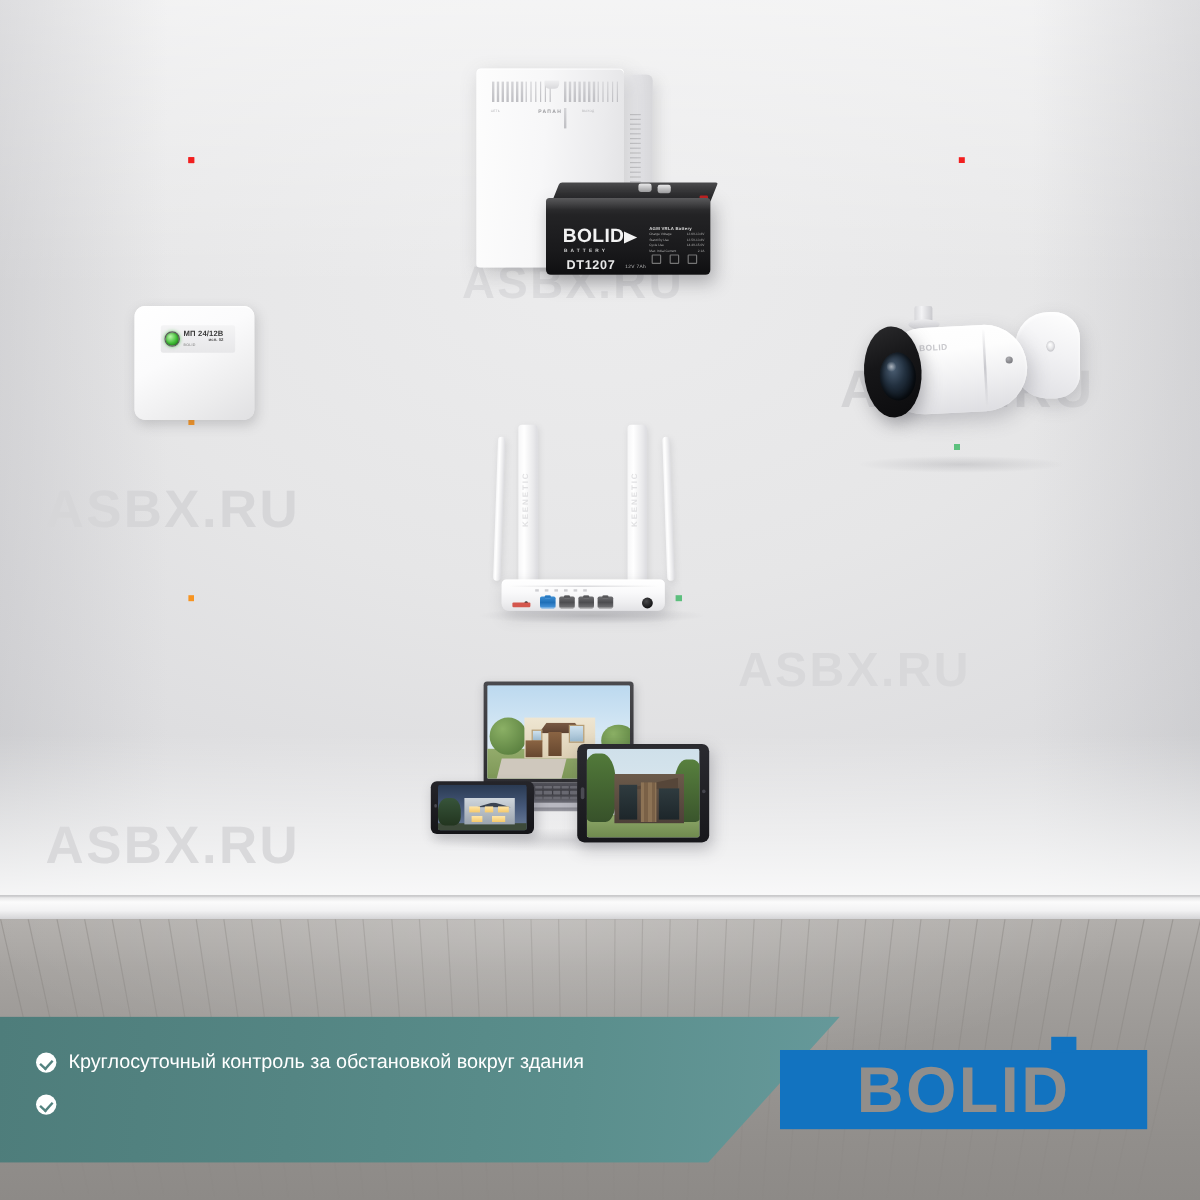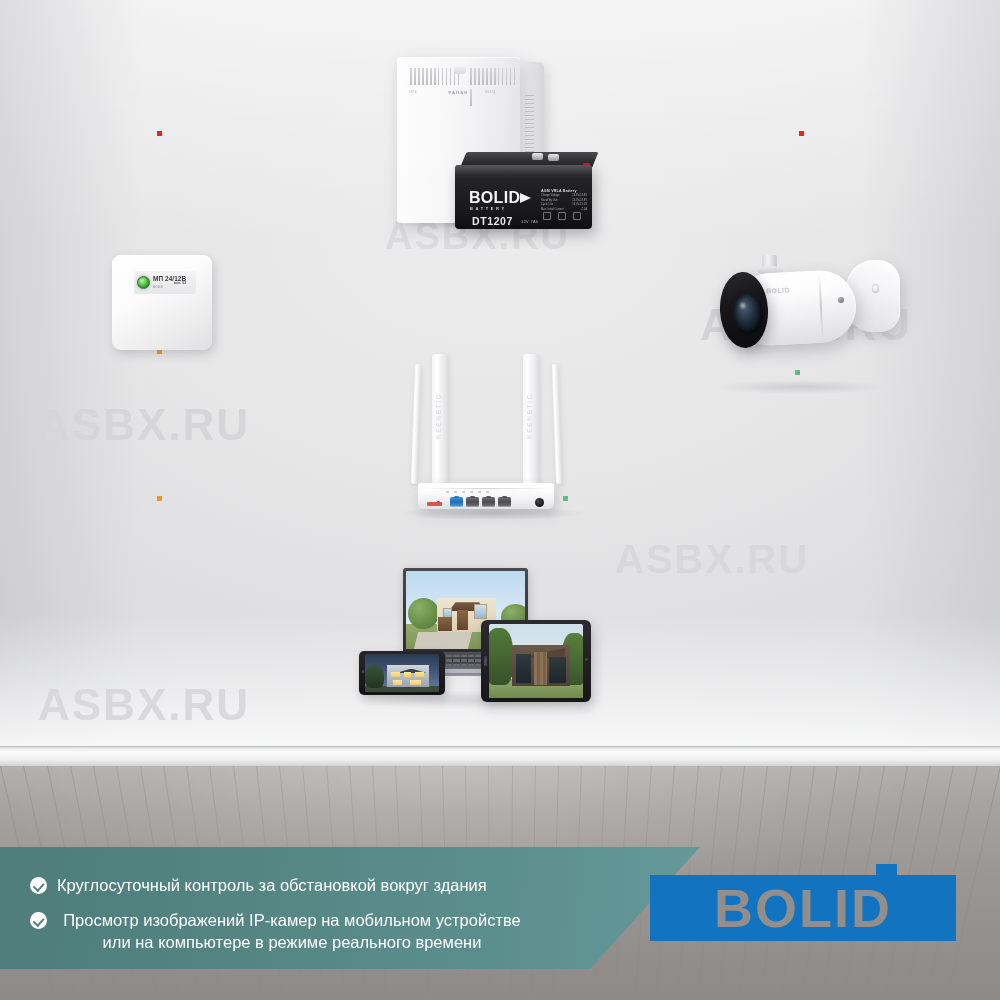--- a/index.html
+++ b/index.html
@@ -371,21 +371,21 @@
   .night-win { position:absolute; background: linear-gradient(180deg,#ffe6a8,#f5c96a); }
   .night-ground { position:absolute; left:0; bottom:0; width:100%; height:16%; background:#3d4a3a; }
 
   
   .banner {
     position: absolute; left: 0; top: 847px; width: 700px; height: 122px;
     background: linear-gradient(95deg, #4e7d7b 0%, #548583 35%, #5a8e8c 68%, #66999a 100%);
     clip-path: polygon(0 0, 700px 0, 590px 122px, 0 122px);
     padding: 28px 0 0 30px;
   }
-  .bullet { display: flex; align-items: flex-start; margin-bottom: 13px; text-align: center; }
+  .bullet { display: flex; align-items: flex-start; margin-bottom: 13px; }
   .bullet-ico {
     flex: 0 0 auto; width: 17px; height: 17px; border-radius: 50%; background: #ffffff;
     margin-right: 10px; margin-top: 2px; position: relative;
   }
   .bullet-ico::after {
     content: ""; position: absolute; left: 5px; top: 4.2px; width: 5.2px; height: 8.4px;
     border-right: 2.1px solid #53827f; border-bottom: 2.1px solid #53827f; transform: rotate(42deg);
   }
   .bullet-txt { color: #ffffff; font-size: 16.5px; line-height: 1.33; max-width: 470px; }
 
@@ -719,21 +719,20 @@
     </div>
   </div>
 
   <div class="banner">
     <div class="bullet">
       <div class="bullet-ico"></div>
       <div class="bullet-txt">Круглосуточный контроль за обстановкой вокруг здания</div>
     </div>
     <div class="bullet">
       <div class="bullet-ico"></div>
-      <div class="bullet-txt">Просмотр изображений IP-камер на мобильном устройстве или на компьютере в режиме реального времени</div>
     </div>
   </div>
 
   <div class="logo-wrap">
     <div class="logo-box" style="background: rgb(18, 115, 192);"></div>
     <div class="logo-dot" style="background: rgb(18, 115, 192);"></div>
     <svg class="logo-svg" viewBox="0 0 306 66">
       <text id="logoText" x="153" y="52" text-anchor="middle" font-family="Liberation Sans, sans-serif" font-size="54" font-weight="700" letter-spacing="2" fill="#918e8b">BOLID</text>
     </svg>
   </div>

